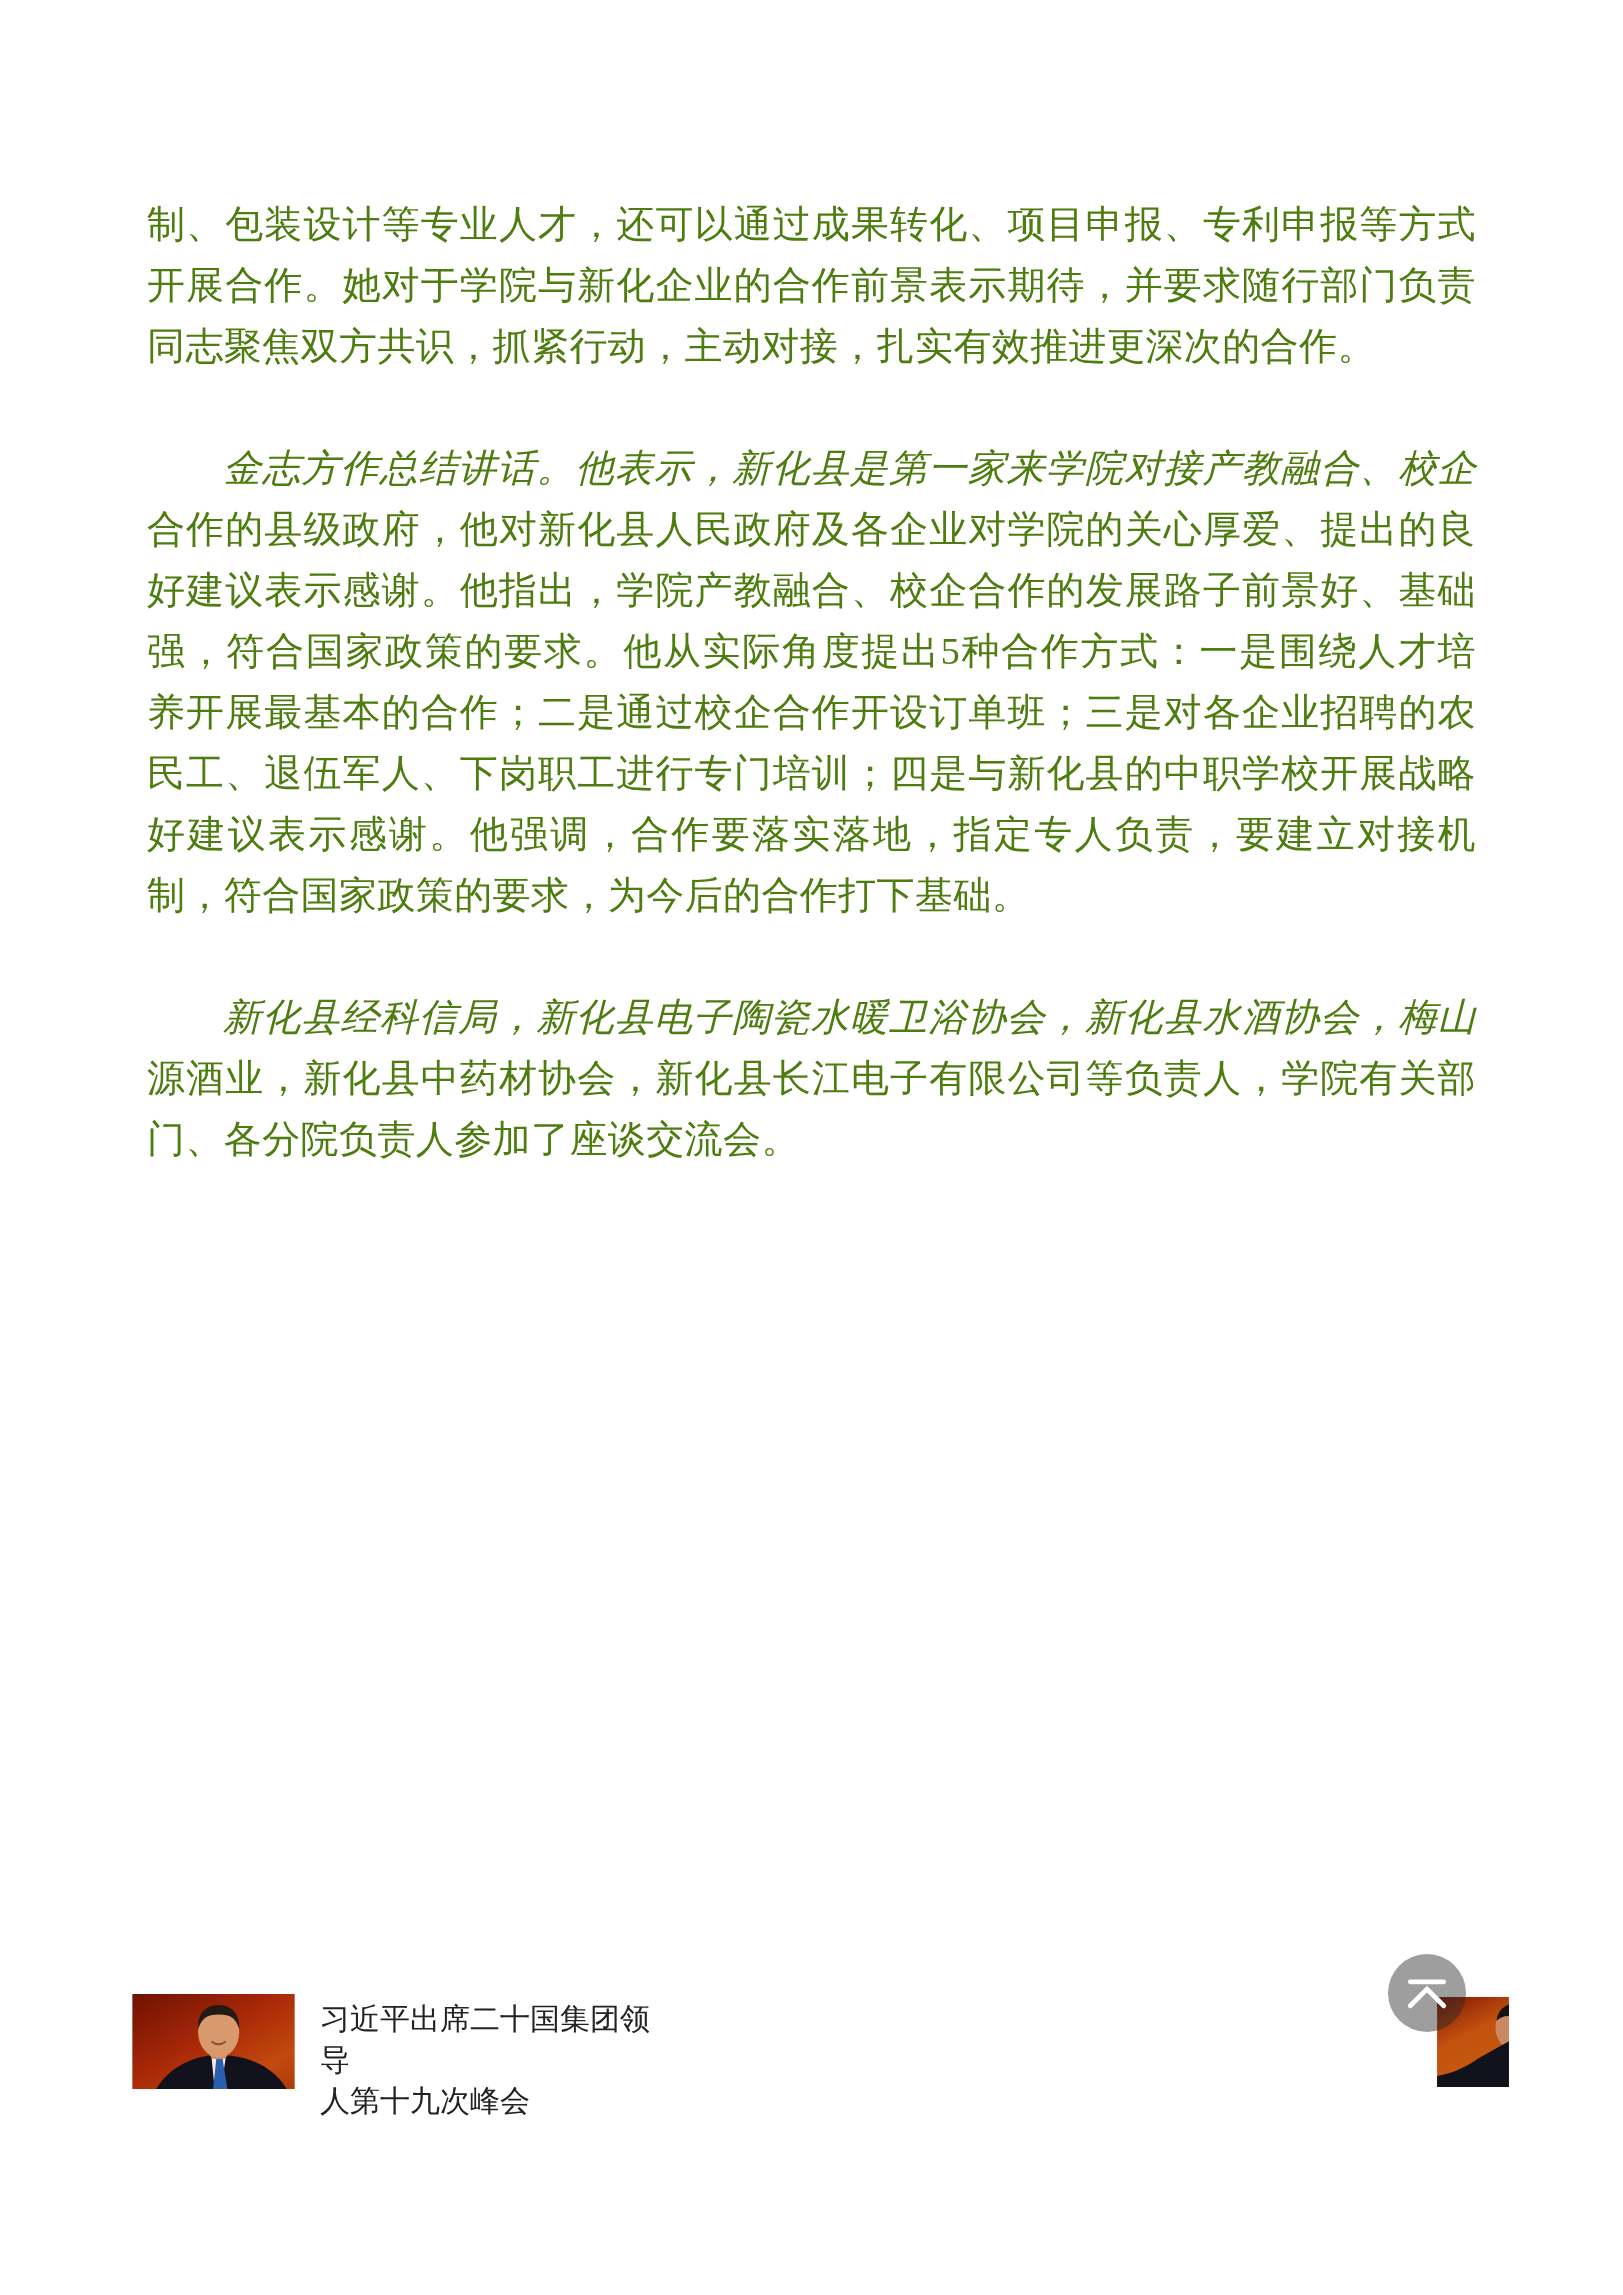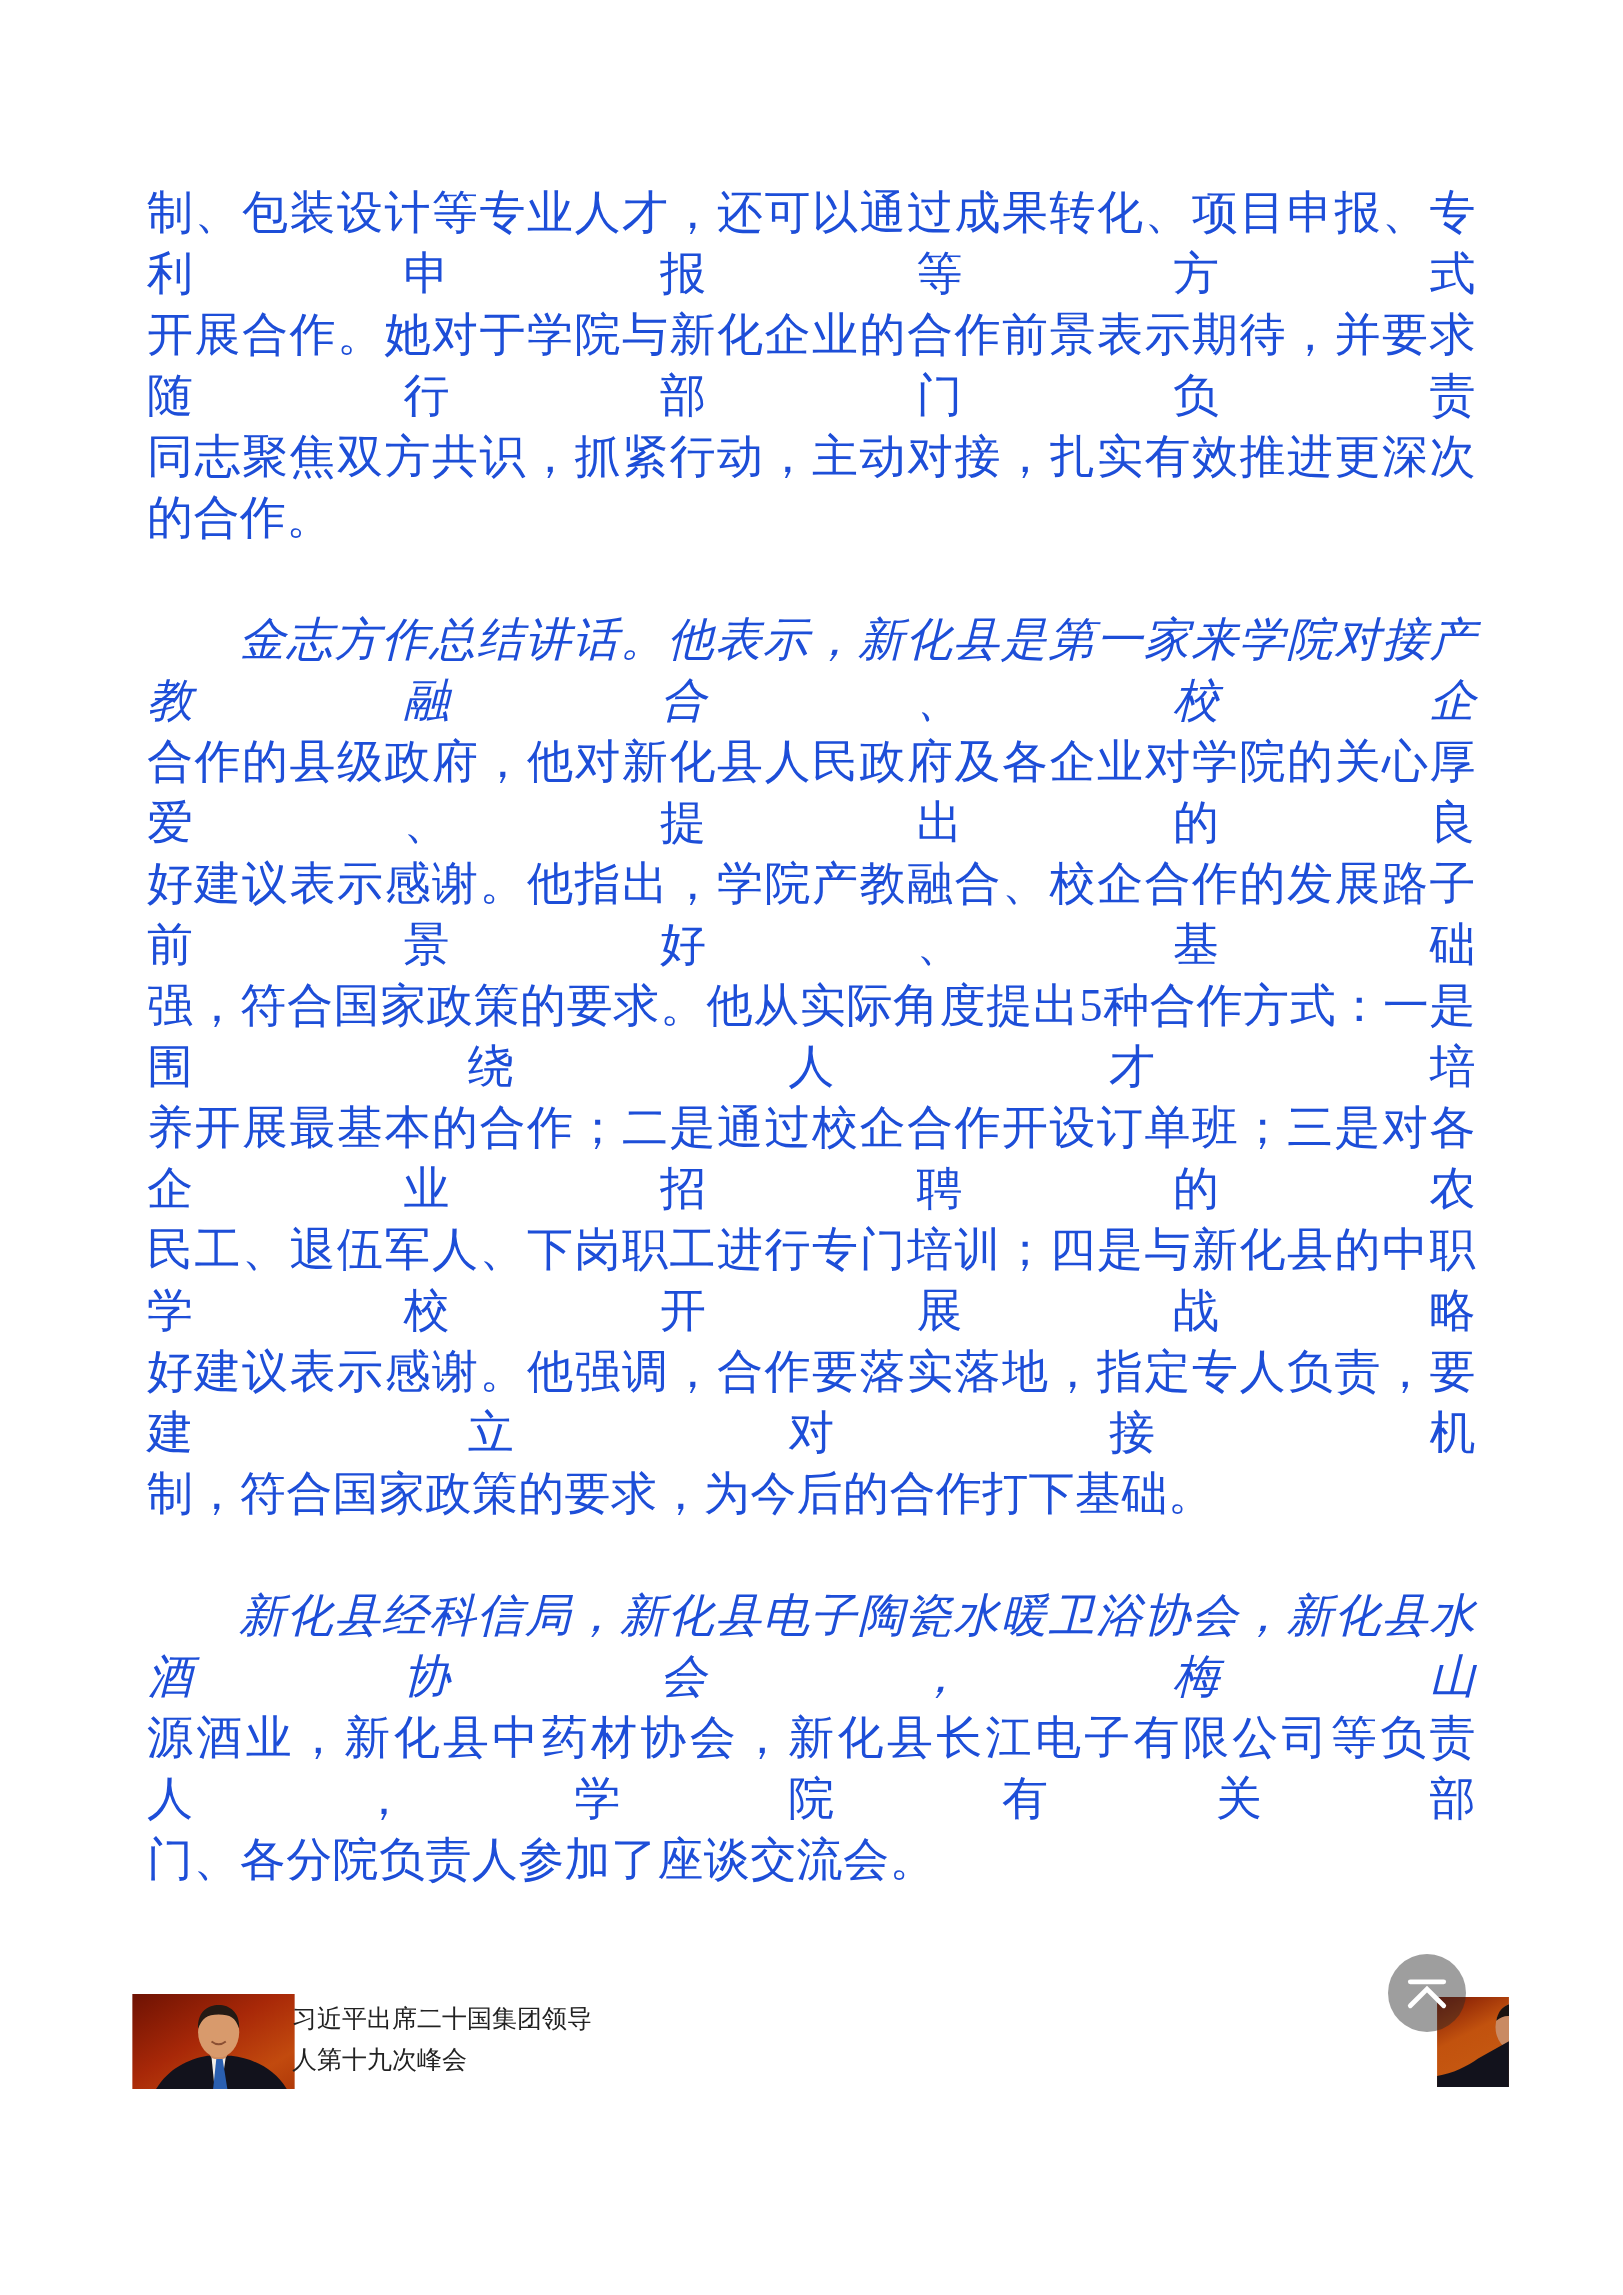--- a/index.html
+++ b/index.html
@@ -9,46 +9,46 @@
     width: 1624px;
     height: 2295px;
     background: #ffffff;
     overflow: hidden;
     font-family: "Liberation Serif", "DejaVu Serif", serif;
   }
   
   .article {
     position: absolute;
     left: 147px;
-    top: 121px;
+    top: 133px;
     width: 1329px;
-    font-size: 46px;
+    font-size: 38px;
     line-height: 61px;
-    color: #1d4ed8;
+    color: #4d7c0f;
     letter-spacing: 0.4px;
   }
   .article p { margin: 0 0 61px 0; padding: 0; }
   .line {
     text-align: justify;
     text-align-last: justify;
   }
   .line.ind { text-indent: 2em; font-style: italic; }
   .line.end { text-align-last: left; }
   
   .thumb-left {
     position: absolute;
     left: 132px; top: 1994px;
     width: 163px; height: 95px;
     cursor: pointer;
   }
   .caption {
     position: absolute;
-    left: 292px; top: 1998px;
+    left: 320px; top: 1998px;
     width: 333px;
-    font-size: 25px;
+    font-size: 30px;
     line-height: 41px;
     color: #222222;
     cursor: pointer;
   }
   .thumb-right {
     position: absolute;
     left: 1437px; top: 1997px;
     width: 72px; height: 90px;
     cursor: pointer;
     z-index: 1;

